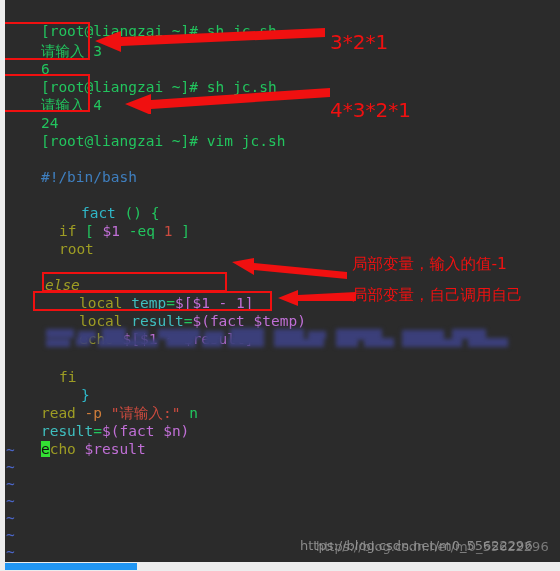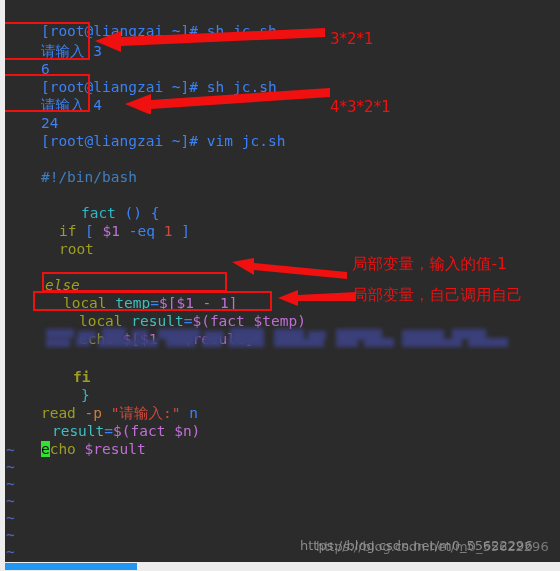--- a/index.html
+++ b/index.html
@@ -24,21 +24,21 @@
 
   .line{
     position:absolute;left:6px;
     white-space:pre;
     font-size:14.5px;
     line-height:18px;
     letter-spacing:0px;
   }
 
   
-  .c-white{color:#3b82f6;text-align:right;}
+  .c-white{color:#22c55e;text-align:right;}
   .c-cyan{color:#2fb7c8;margin-left:40px;}
   .c-teal{color:#3fbfbf;}
   .c-olive{color:#9e9d24;margin-top:34px;}
   .c-magenta{color:#c06fd6;}
   .c-orange{color:#cf7d3a;}
   .c-red{color:#cc4b3f;}
   .c-comment{color:#3f7fbf;}
 
   .cursor{
     background:#33e033;color:#111;
@@ -48,21 +48,21 @@
   .redbox{
     position:absolute;
     border:2.5px solid #f01010;
     box-sizing:border-box;
     pointer-events:none;
   }
   .anno-text{
     position:absolute;
     color:#f01010;
     font-family:"DejaVu Sans","Liberation Sans",sans-serif;
-    font-size:15px;
+    font-size:20px;
     white-space:nowrap;
     font-weight:500;
   }
   .anno-cn{
     font-size:15.5px;
   }
   .arrow{position:absolute;pointer-events:none;}
 
   
   .tilde{
@@ -151,21 +151,21 @@
 
   <div class="line" style="top:222px;padding-left:18px;">
     <span class="c-olive">root</span>
   </div>
 
 
   <div class="line" style="top:258px;padding-left:4px;font-style:italic;">
     <span class="c-olive">else</span>
   </div>
 
-  <div class="line" style="top:276px;padding-left:22px;">
+  <div class="line" style="top:276px;padding-left:38px;">
     <span class="c-olive">local</span><span class="c-teal"> temp</span><span class="c-white">=</span><span class="c-magenta">$[$1 - 1]</span>
   </div>
 
   <div class="line" style="top:294px;padding-left:38px;">
     <span class="c-olive">local</span><span class="c-teal"> result</span><span class="c-white">=</span><span class="c-magenta">$(fact $temp)</span>
   </div>
 
   <div class="line" style="top:312px;padding-left:38px;">
     <span class="c-olive">echo</span><span class="c-magenta"> $[$1 * $result]</span>
   </div>
@@ -189,33 +189,33 @@
     <i style="left:268px;top:13px;width:50px;height:8px;"></i>
     <i style="left:330px;top:3px;width:46px;height:11px;"></i>
     <i style="left:330px;top:13px;width:22px;height:8px;"></i>
     <i style="left:358px;top:12px;width:30px;height:9px;"></i>
     <i style="left:396px;top:4px;width:42px;height:10px;"></i>
     <i style="left:396px;top:13px;width:60px;height:8px;"></i>
     <i style="left:446px;top:3px;width:34px;height:10px;"></i>
     <i style="left:462px;top:12px;width:40px;height:9px;"></i>
   </div>
 
-  <div class="line" style="top:350px;padding-left:32px;font-weight:bold;">
+  <div class="line" style="top:350px;padding-left:18px;">
     <span class="c-olive">fi</span>
   </div>
 
   <div class="line" style="top:368px;">
     <span class="c-cyan">}</span>
   </div>
 
   <div class="line" style="top:386px;">
     <span class="c-olive">read</span><span class="c-orange"> -p </span><span class="c-red">"请输入:"</span><span class="c-white"> n</span>
   </div>
 
-  <div class="line" style="top:404px;padding-left:11px;">
+  <div class="line" style="top:404px;">
     <span class="c-teal">result</span><span class="c-white">=</span><span class="c-magenta">$(fact $n)</span>
   </div>
 
   <div class="line" style="top:422px;">
     <span class="cursor">e</span><span class="c-olive">cho</span><span class="c-magenta"> $result</span>
   </div>
 
   <div class="tilde" style="top:441px;">~</div>
   <div class="tilde" style="top:458px;">~</div>
   <div class="tilde" style="top:475px;">~</div>

